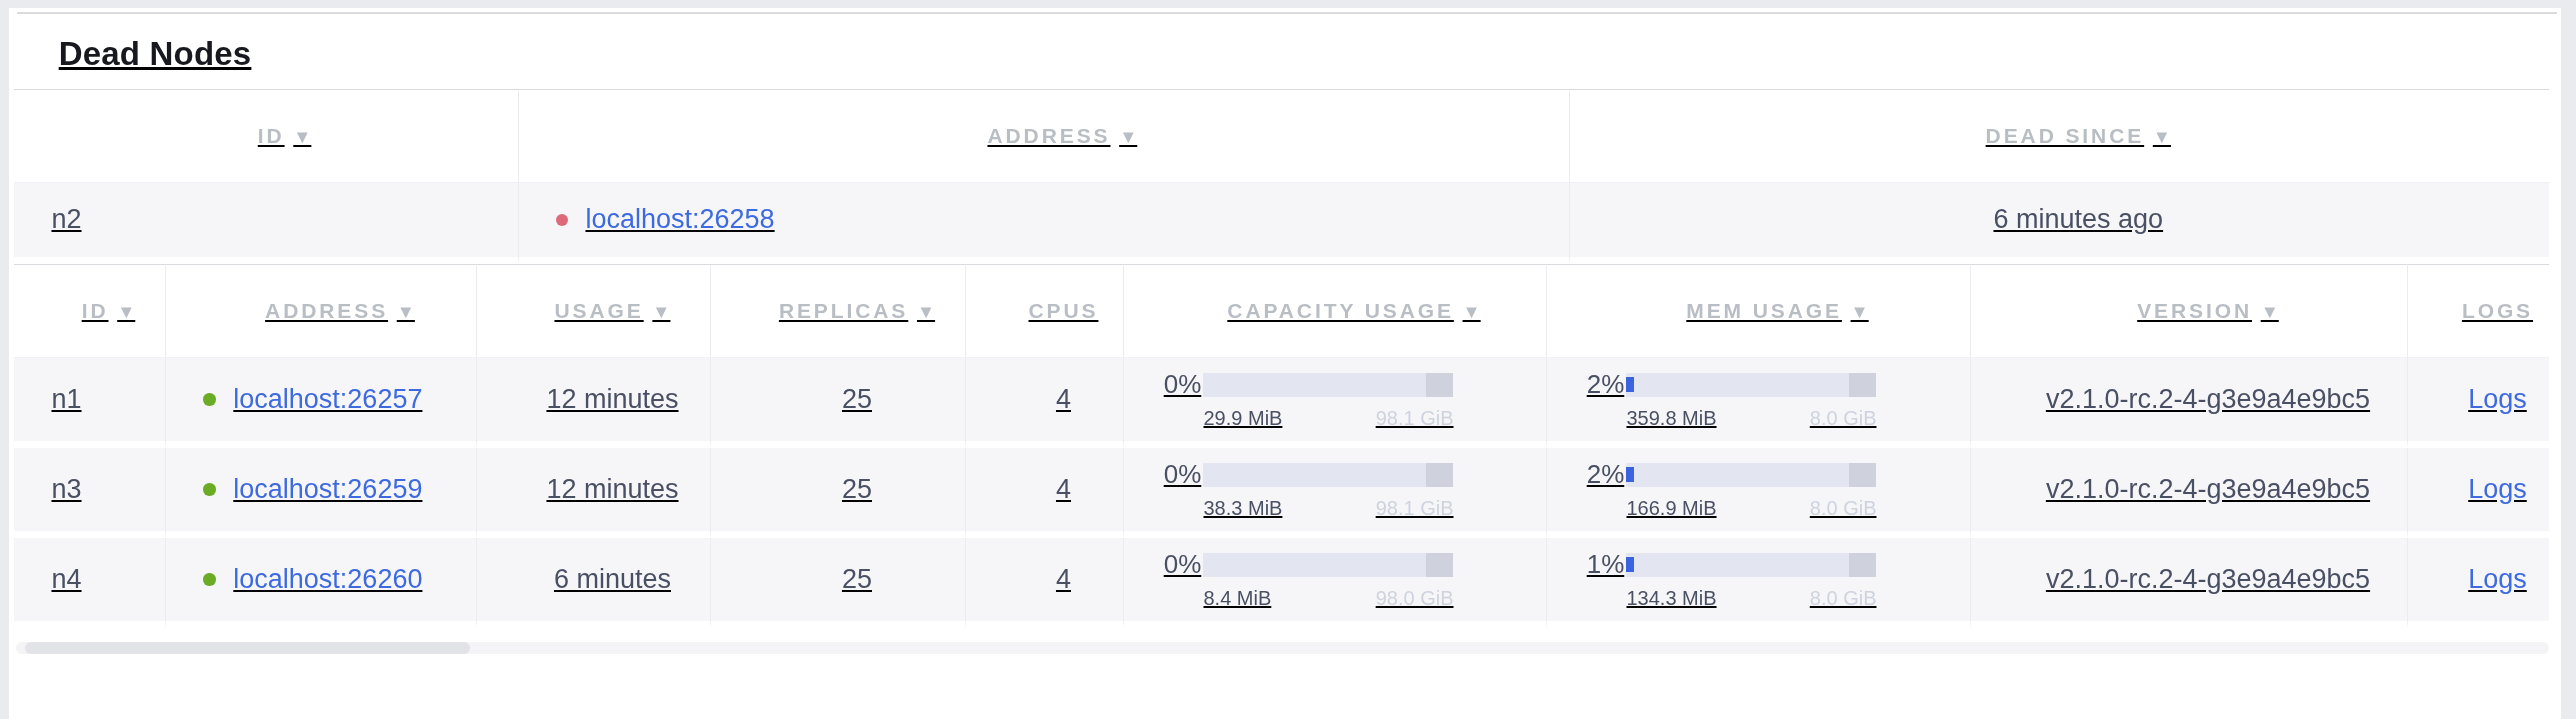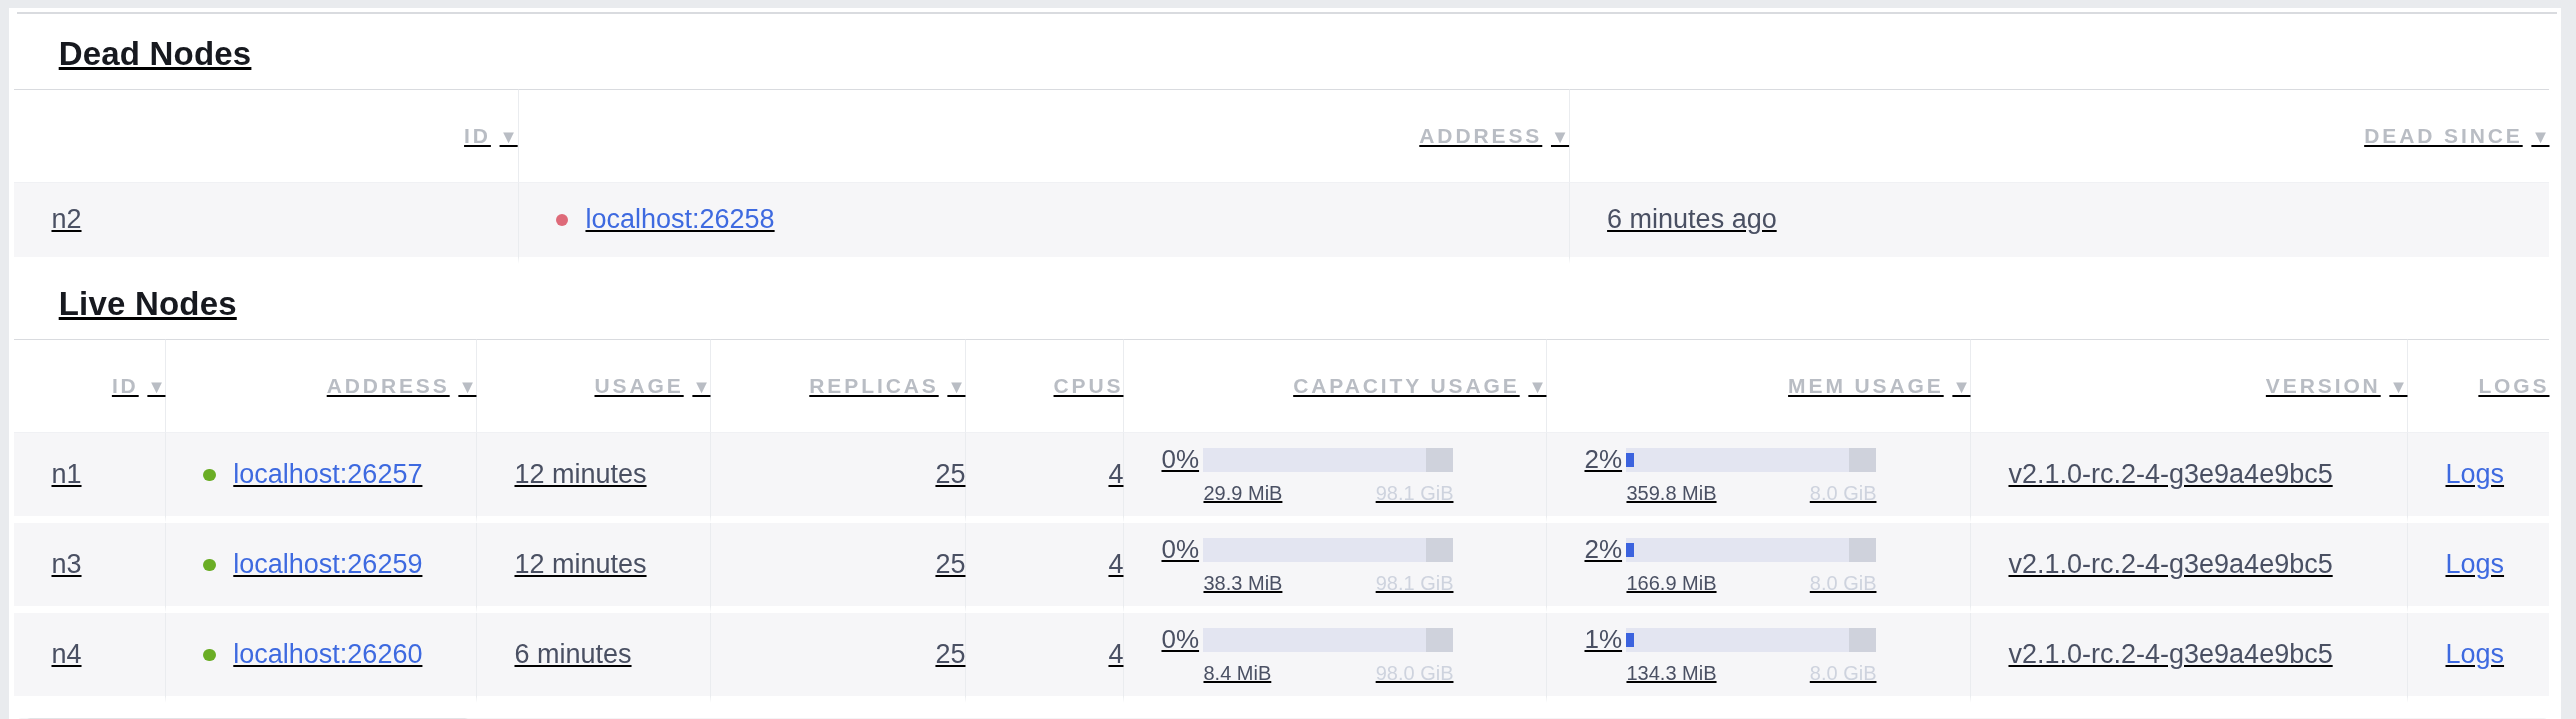--- a/index.html
+++ b/index.html
@@ -34,35 +34,35 @@
     border-spacing: 0;
   }
   table.nodes th {
     height: 92px;
     background: var(--panel-bg, #ffffff);
     border-top: 1.9px solid var(--border-strong, #d9dbdf);
     border-bottom: 1.9px solid #f0f1f4;
     font-size: 21px; font-weight: 700;
     letter-spacing: 2.9px;
     color: var(--header-text, #b9bdc4);
-    text-align: right;
+    text-align: center;
     padding: 0 0 0 37px;
     white-space: nowrap;
   }
   table.nodes th + th { border-left: 1.9px solid var(--border-light, #eaecef); }
   table.nodes td {
     background: var(--row-bg, #f6f6f8);
     font-size: 27px;
     color: var(--cell-text, #4a5063);
     padding: 0 0 0 37px;
     border-bottom: 7.7px solid #ffffff;
     vertical-align: middle;
     white-space: nowrap;
   }
-  table.nodes td + td { border-left: 1.9px solid var(--border-light, #eaecef); }
+  table.nodes td + td { border-left: 1.9px solid var(--border-light, #eaecef); text-align: center; }
   table.dead td { height: 74px; }
   table.live td { height: 83px; }
   th.ar { text-align: right; padding: 0 44px 0 0; margin-left: 20px; }
   td.ar { text-align: right; padding: 0 35px 0 0; }
   .sort-arrow { font-size: 18.3px; margin-left: 8.7px; letter-spacing: 0; }
   .addr { display: flex; align-items: center; }
   .dot {
     width: 12.5px; height: 12.5px; border-radius: 50%;
     margin-right: 17.3px; flex: 0 0 auto;
   }
@@ -132,21 +132,20 @@
           <span class="addr">
             <span class="dot dead"></span>
             <a class="lnk">localhost:26258</a>
           </span>
         </td>
         <td>6 minutes ago</td>
       </tr>
     </tbody>
   </table>
 
-  <h2 class="sec-title">Live Nodes</h2>
   <table class="nodes live">
     <colgroup>
       <col style="width:151px">
         <col style="width:311px">
         <col style="width:234px">
       <col style="width:255px">
         <col style="width:158px">
         <col style="width:423px">
       <col style="width:424px">
         <col style="width:437px">

